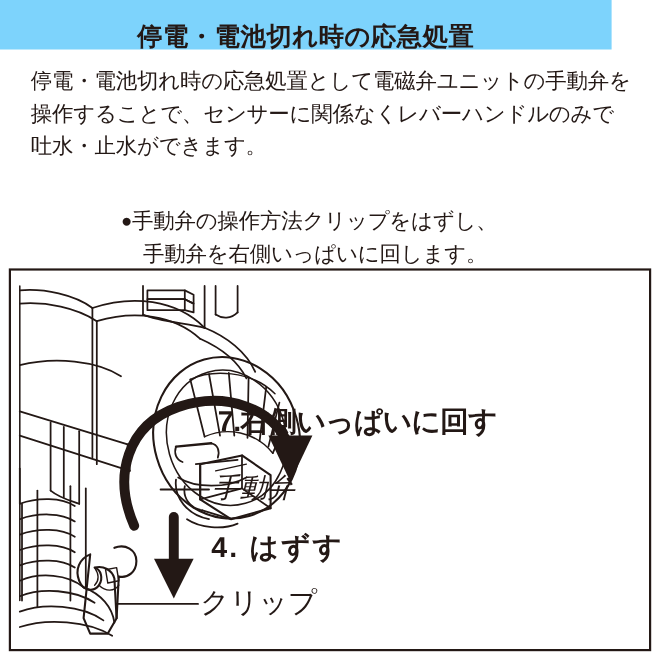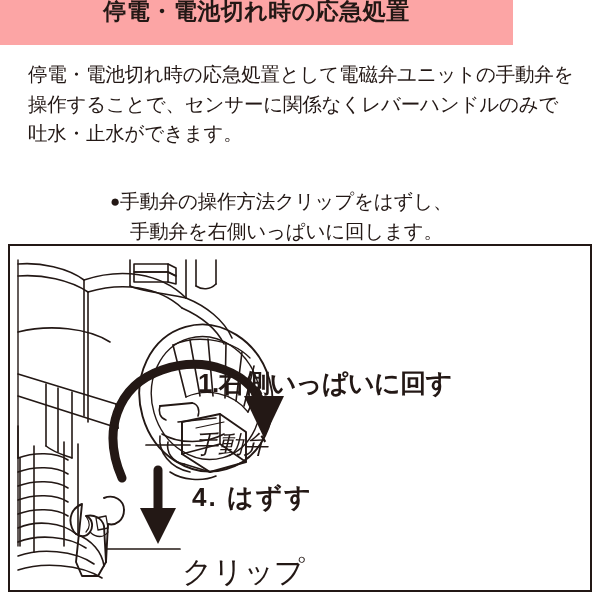--- a/index.html
+++ b/index.html
@@ -17,25 +17,25 @@
     width: 600px;
     height: 600px;
     background: #ffffff;
   }
 
   
   #header-band {
     position: absolute;
     left: 0;
     top: 0;
-    width: 513px;
+    width: 556px;
     height: 45px;
-    background: #fca5a5;
+    background: #7dd3fc;
     display: flex;
-    align-items: flex-start;
+    align-items: flex-end;
     justify-content: center;
   }
   #header-title {
     font-size: 23px;
     font-weight: 600;
     color: #231815;
     letter-spacing: 0.5px;
     line-height: 1;
     white-space: nowrap;
   }
@@ -117,23 +117,22 @@
   #label-step1 {
     left: 182px;
     top: 238px;
     font-size: 26px;
     font-weight: bold;
     letter-spacing: 2px;
   }
   #label-clip {
     left: 172px;
     top: 288px;
-    font-size: 30px;
+    font-size: 26px;
     letter-spacing: 0px;
-    margin-top: 23px;
   }
 </style>
 </head>
 <body>
 
 <div id="page">
 
   <div id="header-band">
     <div id="header-title">停電・電池切れ時の応急処置</div>
   </div>
@@ -260,21 +259,21 @@
         <path d="M96,303 L170,303" stroke-width="1.7"></path>
 
         <g>
           <path d="M148,224 L148,268" stroke="#231815" stroke-width="9"></path>
           <polygon points="130,262 166,262 148,298" fill="#231815" stroke="none"></polygon>
         </g>
 
       </g>
     </svg>
 
-    <div class="callout" id="label-step2">1.右側いっぱいに回す</div>
+    <div class="callout" id="label-step2">7.右側いっぱいに回す</div>
 
     <div class="callout" id="label-manual-valve">手動弁</div>
 
     <div class="callout" id="label-step1">4. はずす</div>
 
     <div class="callout" id="label-clip">クリップ</div>
 
   </div>
 
 </div>

